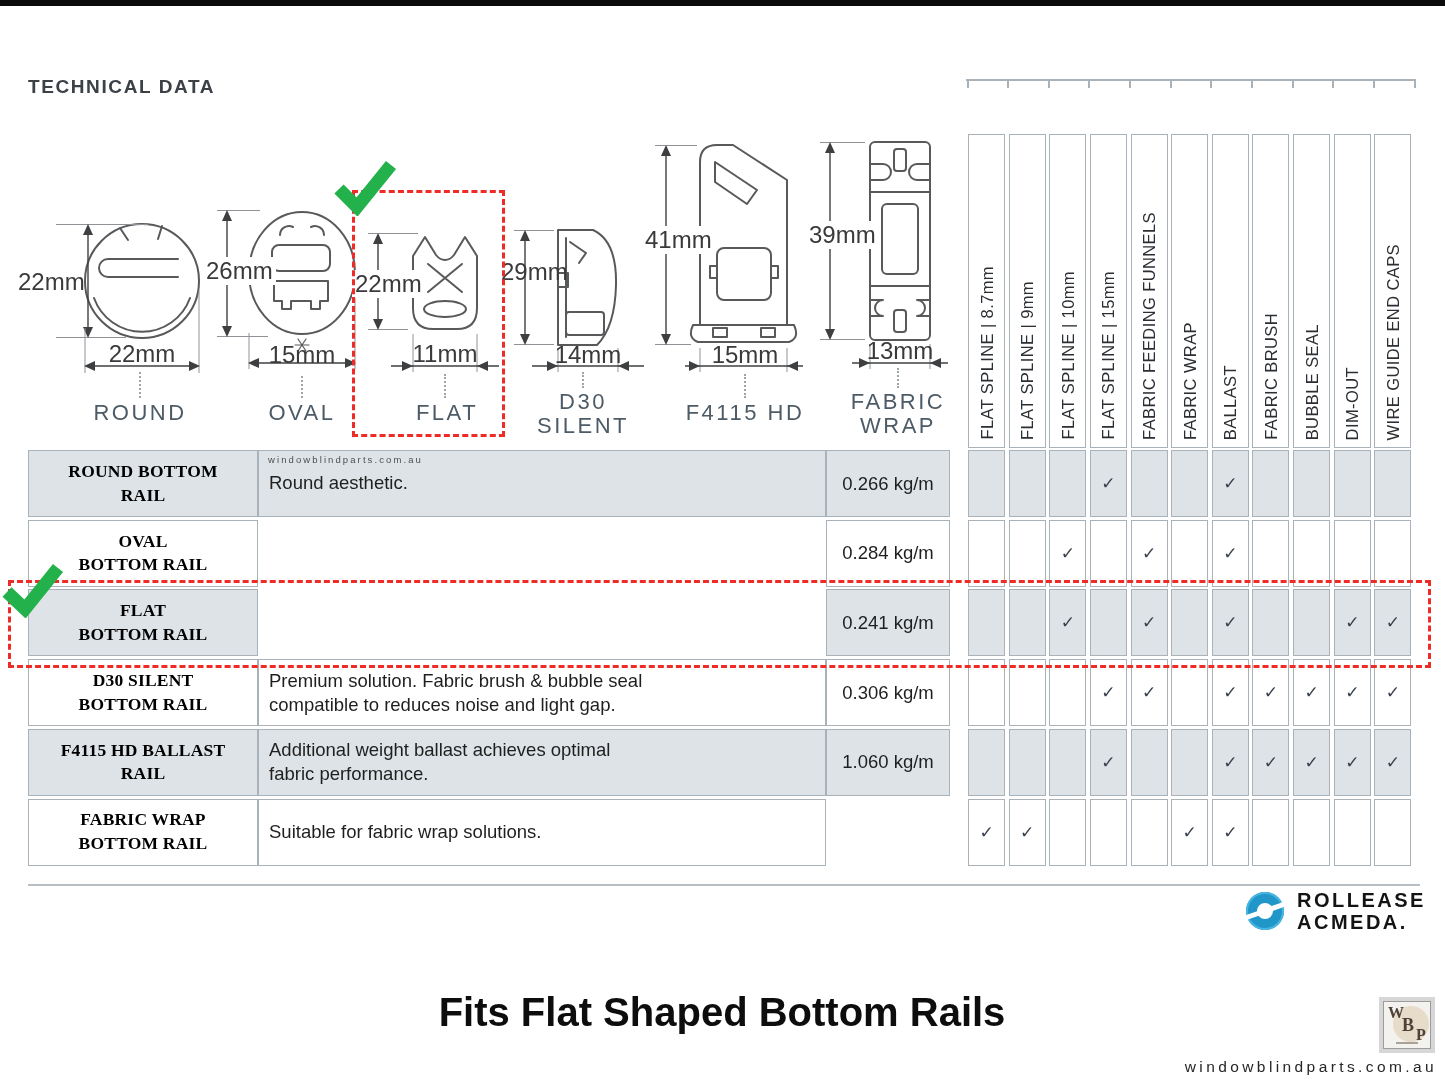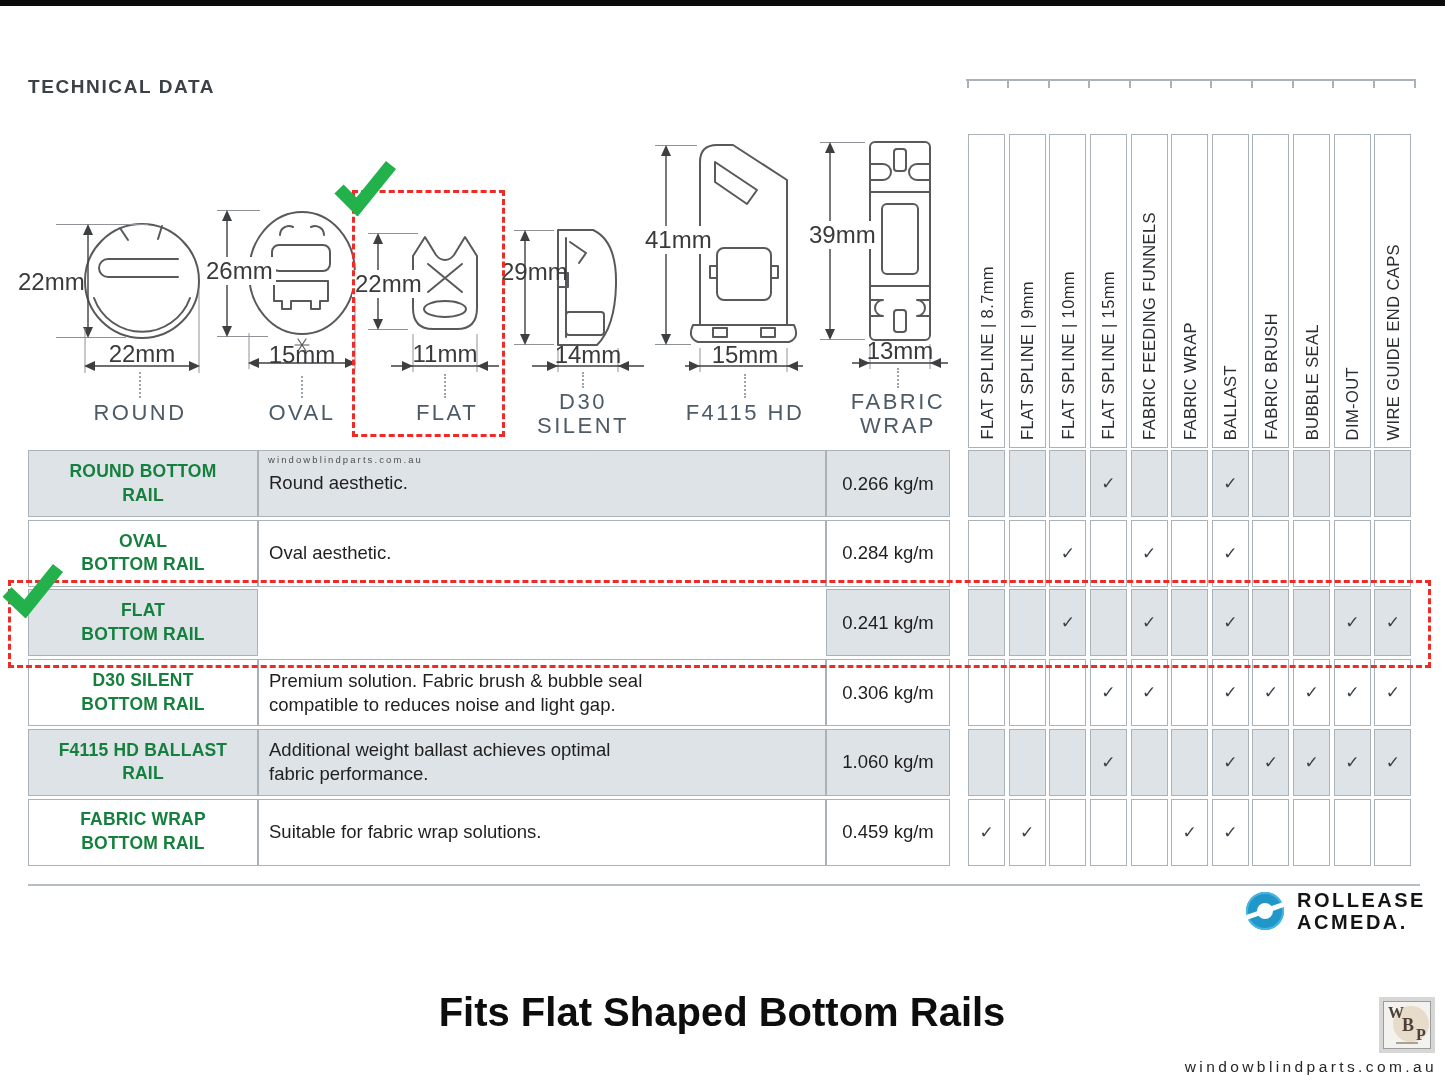--- a/index.html
+++ b/index.html
@@ -35,21 +35,21 @@
   .mcol{position:absolute;top:134px;width:37px;height:314px;background:#fff;
     border:1.5px solid #a9b2b9;box-sizing:border-box;}
   .mcol-label{position:absolute;bottom:7px;left:50%;transform:translateX(-50%) rotate(180deg);
     writing-mode:vertical-rl;font-size:16.5px;color:#2b2f33;letter-spacing:0.4px;white-space:nowrap;line-height:1;}
   
   .trow{position:absolute;left:0;width:1445px;height:70px;}
   .tcell{position:absolute;top:0;height:67px;border:1.5px solid #a9b2b9;box-sizing:border-box;
     background:#fff;display:flex;align-items:center;}
   .trow.shaded .tcell{background:#dde3e7;}
   .cell-name{left:28px;width:230px;justify-content:center;text-align:center;font-weight:700;
-    font-size:17.5px;color:#15803d;white-space:pre-line;line-height:1.35;letter-spacing:0.2px;}
+    font-size:17.5px;color:#000000;white-space:pre-line;line-height:1.35;letter-spacing:0.2px;font-family:Liberation Serif, serif;}
   .cell-desc{left:258px;width:568px;font-size:18.5px;color:#1f1f1f;padding-left:10px;
     white-space:pre-line;line-height:1.3;}
   .cell-weight{left:826px;width:124px;justify-content:center;font-size:18.5px;color:#1f1f1f;}
   .mcell{width:37px;justify-content:center;font-size:17px;color:#39414d;}
   .watermark{position:absolute;top:3px;left:9px;font-size:9.5px;letter-spacing:2.1px;color:#4f4f4f;}
   
   #footer-line{position:absolute;left:28px;top:884px;width:1392px;height:2px;background:#b6bdc3;}
   #footer-ref{position:absolute;left:28px;top:897px;font-size:21px;color:#46535d;letter-spacing:0.5px;}
   #rollease{position:absolute;left:1243px;top:889px;display:flex;align-items:center;}
   #rollease-text{margin-left:10px;font-weight:700;font-size:20px;letter-spacing:2.5px;
@@ -301,21 +301,20 @@
         <div class="tcell mcell" style="left: 1171.2px; width: 37px;"></div>
         <div class="tcell mcell" style="left: 1211.84px; width: 37px;">✓</div>
         <div class="tcell mcell" style="left: 1252.48px; width: 37px;"></div>
         <div class="tcell mcell" style="left: 1293.12px; width: 37px;"></div>
         <div class="tcell mcell" style="left: 1333.76px; width: 37px;"></div>
         <div class="tcell mcell" style="left: 1374.4px; width: 37px;"></div>
       </div>
       <div class="trow" style="top: 519.7px;">
         <div class="tcell cell-name">OVAL
 BOTTOM RAIL</div>
-        <div class="tcell cell-desc">Oval aesthetic.</div>
         <div class="tcell cell-weight">0.284 kg/m</div>
         <div class="tcell mcell" style="left: 968px; width: 37px;"></div>
         <div class="tcell mcell" style="left: 1008.64px; width: 37px;"></div>
         <div class="tcell mcell" style="left: 1049.28px; width: 37px;">✓</div>
         <div class="tcell mcell" style="left: 1089.92px; width: 37px;"></div>
         <div class="tcell mcell" style="left: 1130.56px; width: 37px;">✓</div>
         <div class="tcell mcell" style="left: 1171.2px; width: 37px;"></div>
         <div class="tcell mcell" style="left: 1211.84px; width: 37px;">✓</div>
         <div class="tcell mcell" style="left: 1252.48px; width: 37px;"></div>
         <div class="tcell mcell" style="left: 1293.12px; width: 37px;"></div>
@@ -371,21 +370,20 @@
         <div class="tcell mcell" style="left: 1211.84px; width: 37px;">✓</div>
         <div class="tcell mcell" style="left: 1252.48px; width: 37px;">✓</div>
         <div class="tcell mcell" style="left: 1293.12px; width: 37px;">✓</div>
         <div class="tcell mcell" style="left: 1333.76px; width: 37px;">✓</div>
         <div class="tcell mcell" style="left: 1374.4px; width: 37px;">✓</div>
       </div>
       <div class="trow" style="top: 798.5px;">
         <div class="tcell cell-name">FABRIC WRAP
 BOTTOM RAIL</div>
         <div class="tcell cell-desc">Suitable for fabric wrap solutions.</div>
-        <div class="tcell cell-weight">0.459 kg/m</div>
         <div class="tcell mcell" style="left: 968px; width: 37px;">✓</div>
         <div class="tcell mcell" style="left: 1008.64px; width: 37px;">✓</div>
         <div class="tcell mcell" style="left: 1049.28px; width: 37px;"></div>
         <div class="tcell mcell" style="left: 1089.92px; width: 37px;"></div>
         <div class="tcell mcell" style="left: 1130.56px; width: 37px;"></div>
         <div class="tcell mcell" style="left: 1171.2px; width: 37px;">✓</div>
         <div class="tcell mcell" style="left: 1211.84px; width: 37px;">✓</div>
         <div class="tcell mcell" style="left: 1252.48px; width: 37px;"></div>
         <div class="tcell mcell" style="left: 1293.12px; width: 37px;"></div>
         <div class="tcell mcell" style="left: 1333.76px; width: 37px;"></div>

